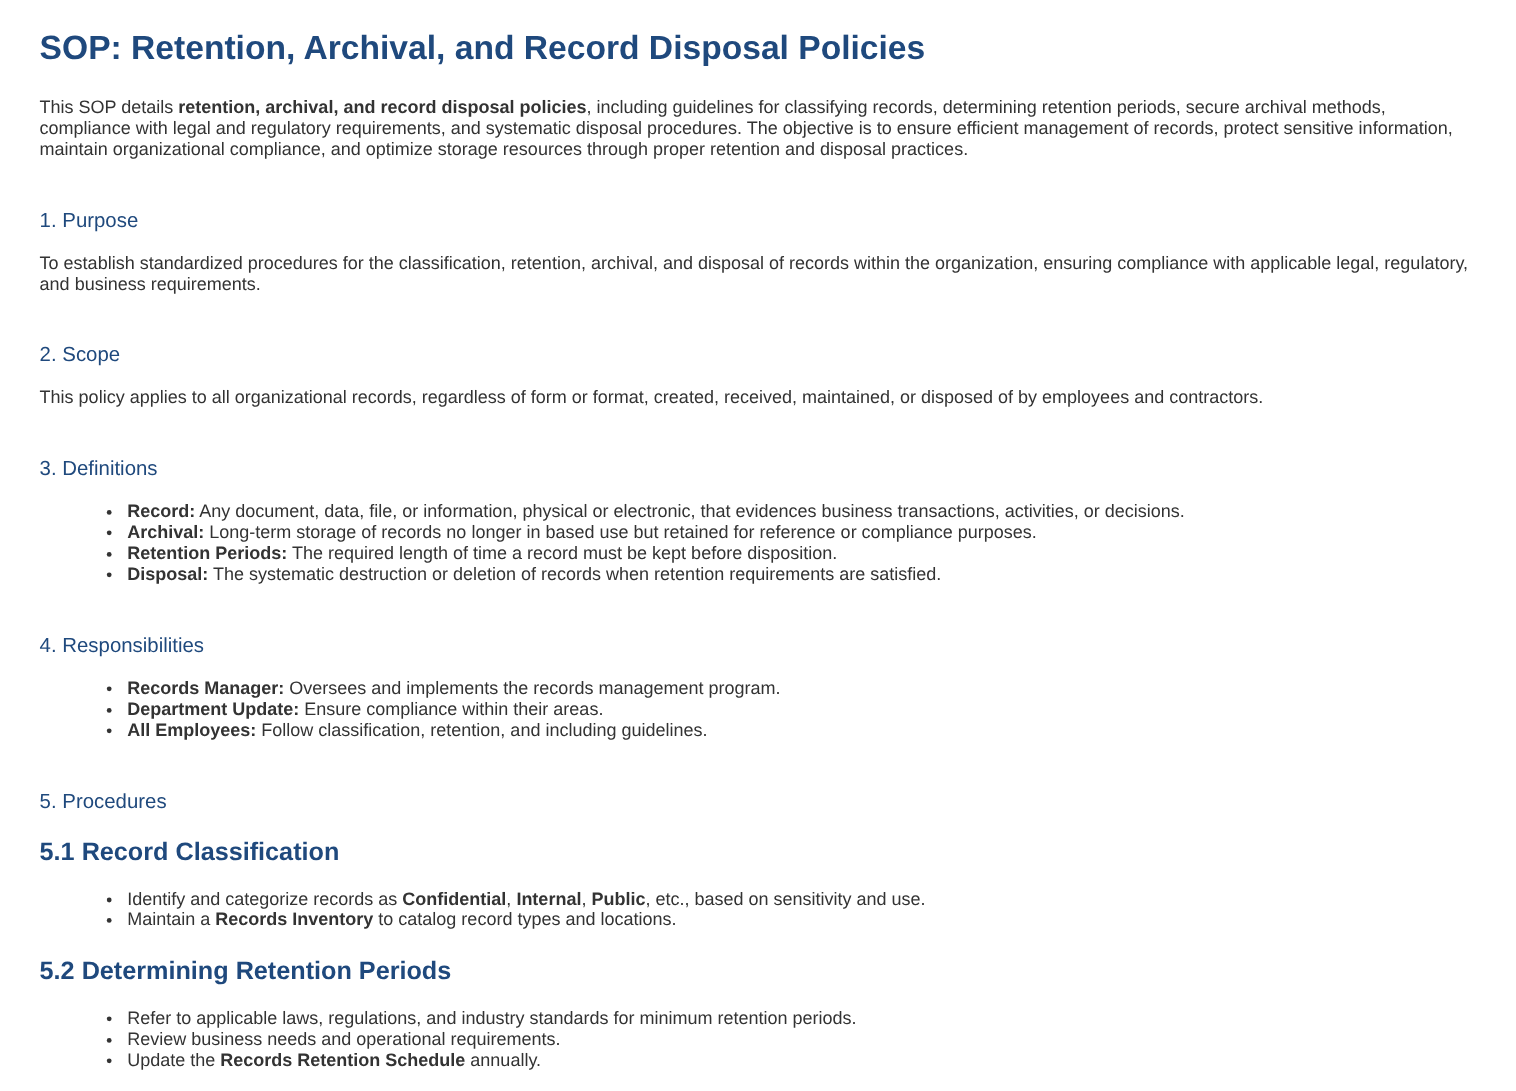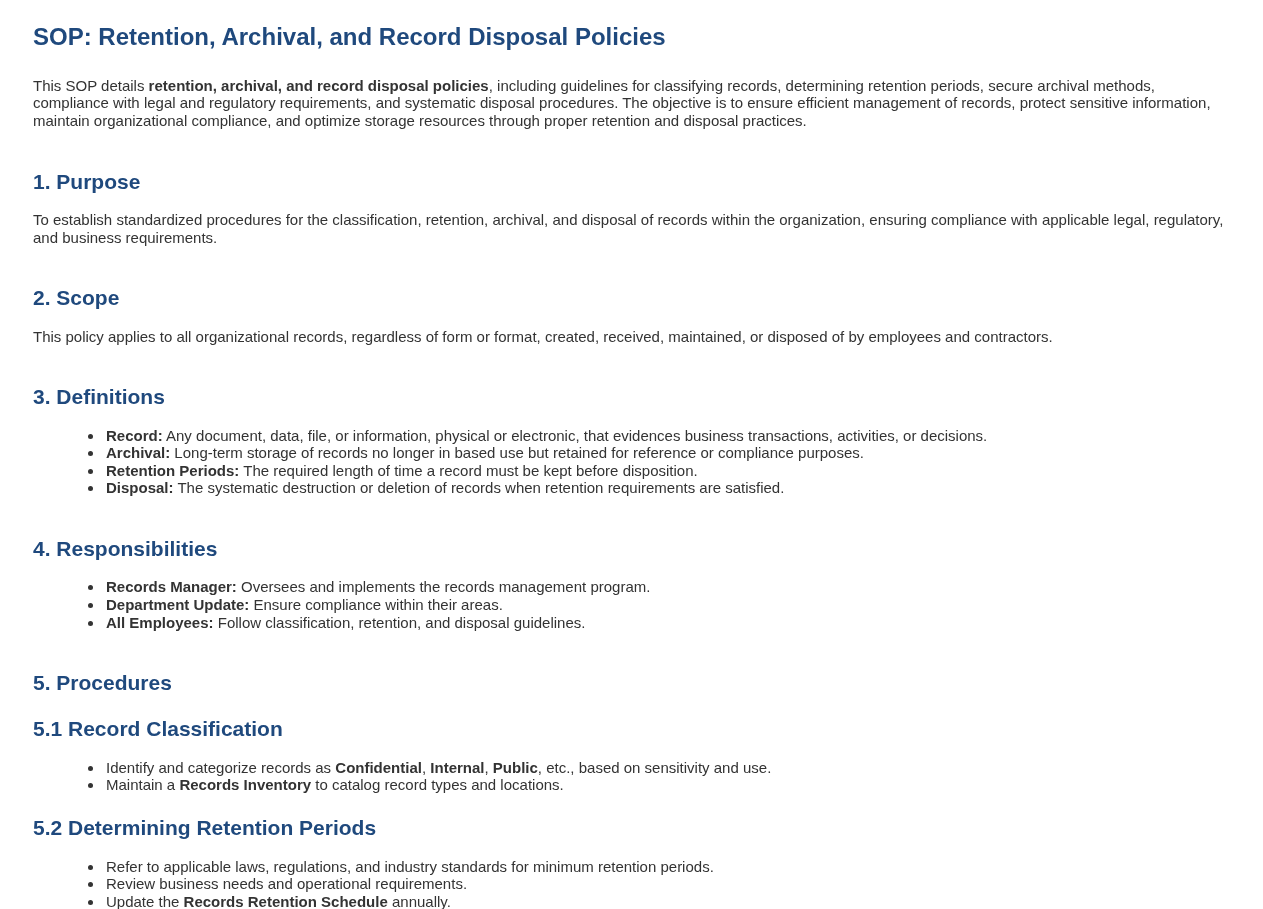--- a/index.html
+++ b/index.html
@@ -11,31 +11,31 @@
     width: 1263px;
     box-sizing: border-box;
     padding: 12px 33px 10px 33px;
     font-family: "Liberation Sans", sans-serif;
     font-size: 15px;
     line-height: 1.17;
     color: #333333;
     background: #ffffff;
   }
   h1.doc-title {
-    font-size: 24px;
+    font-size: 28px;
     line-height: 1.12;
     color: #1f497d;
     font-weight: bold;
     margin: 12px 0 26px 0;
   }
   h2.sec-heading {
-    font-size: 21px;
+    font-size: 17px;
     line-height: 1.12;
     color: #1f497d;
-    font-weight: bold;
+    font-weight: normal;
     margin: 40px 0 18px 0;
   }
   h3.subsec-heading {
     font-size: 21px;
     line-height: 1.15;
     color: #1f497d;
     font-weight: bold;
     margin: 22px 0 18px 0;
   }
   p.body-text {
@@ -79,21 +79,21 @@
       <li><strong>Retention Periods:</strong><span> The required length of time a record must be kept before disposition.</span></li>
       <li><strong>Disposal:</strong><span> The systematic destruction or deletion of records when retention requirements are satisfied.</span></li>
     </ul>
   </section>
 
   <section>
     <h2 class="sec-heading">4. Responsibilities</h2>
     <ul class="bullet-list">
       <li><strong>Records Manager:</strong><span> Oversees and implements the records management program.</span></li>
       <li><strong>Department Update:</strong><span> Ensure compliance within their areas.</span></li>
-      <li><strong>All Employees:</strong><span> Follow classification, retention, and disposal guidelines.</span></li>
+      <li><strong>All Employees:</strong><span> Follow classification, retention, and including guidelines.</span></li>
     </ul>
   </section>
 
   <section>
     <h2 class="sec-heading">5. Procedures</h2>
 
     <h3 class="subsec-heading">5.1 Record Classification</h3>
     <ul class="bullet-list">
       <li><span>Identify and categorize records as </span><strong>Confidential</strong><span>, </span><strong>Internal</strong><span>, </span><strong>Public</strong><span>, etc., based on sensitivity and use.</span></li>
       <li><span>Maintain a </span><strong>Records Inventory</strong><span> to catalog record types and locations.</span></li>

